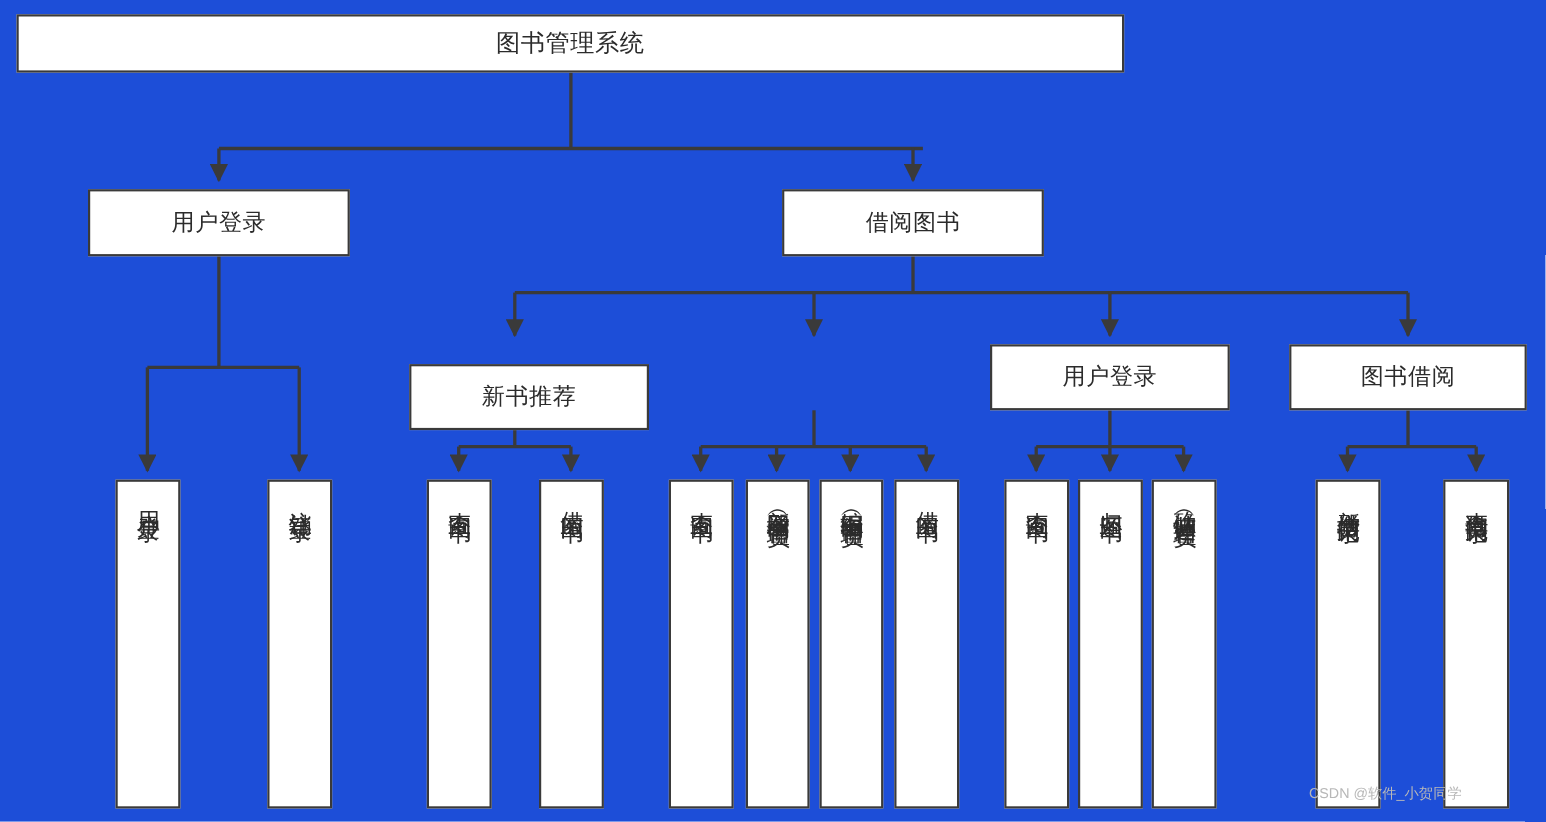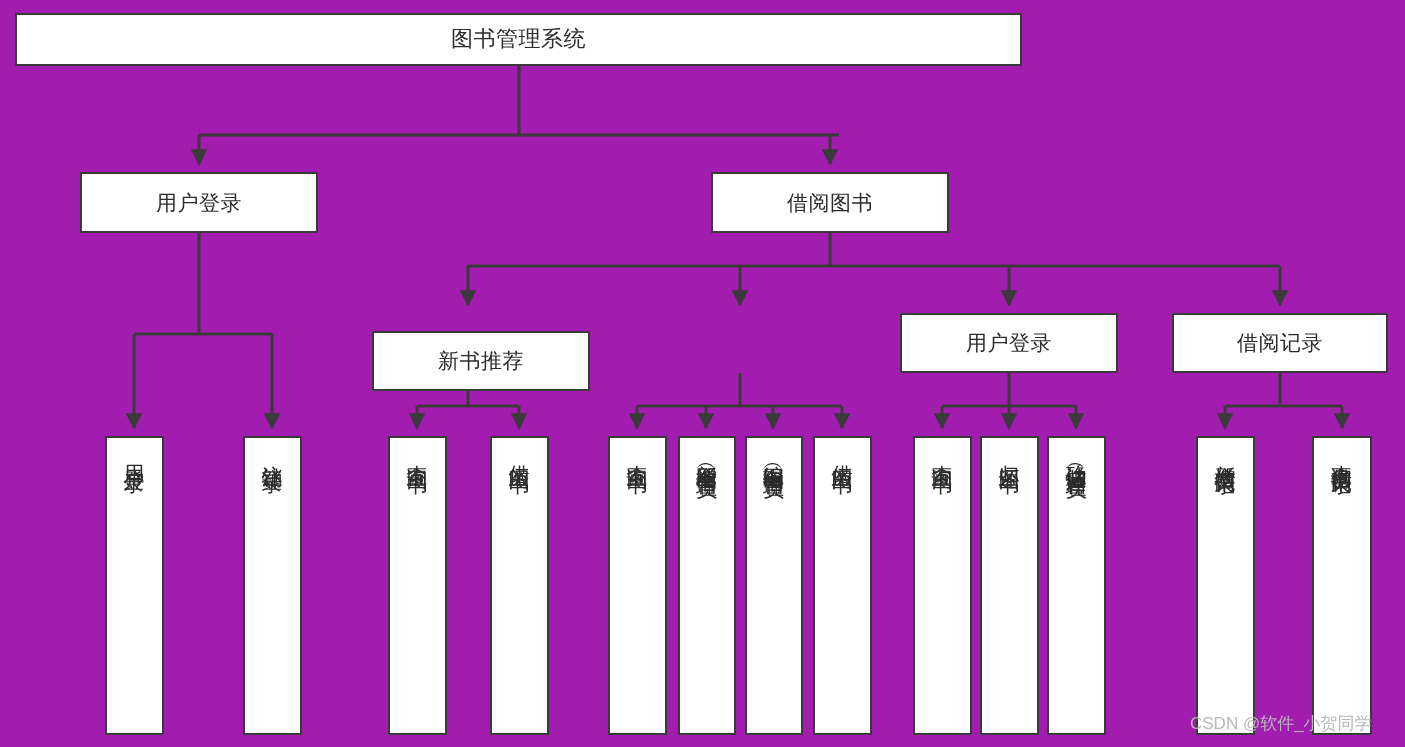--- a/index.html
+++ b/index.html
@@ -7,21 +7,21 @@
     padding: 0;
     background: #ffffff;
   }
   body {
     font-family: "Liberation Sans", "DejaVu Sans", sans-serif;
   }
   #canvas {
     position: relative;
     width: 1405px;
     height: 747px;
-    background: #a21caf;
+    background: #1d4ed8;
     overflow: hidden;
   }
   #connectors {
     position: absolute;
     left: 0;
     top: 0;
     width: 1405px;
     height: 747px;
     pointer-events: none;
   }
@@ -63,21 +63,21 @@
     line-height: 1;
     height: auto;
     max-height: 100%;
   }
   .node.vert.tall .label {
     letter-spacing: 2px;
   }
   #watermark {
     position: absolute;
     color: #b8b8b8;
-    font-size: 17px;
+    font-size: 13px;
     white-space: nowrap;
     z-index: 5;
     left: 1190px;
     top: 712px;
   }
 </style>
 </head>
 <body>
 
 <div id="canvas">
@@ -143,21 +143,21 @@
     <span class="label">借阅图书</span>
   </div>
 
   <div class="node horiz" style="left:372px; top:313px; width:218px; height:60px;margin-top:18px;">
     <span class="label">新书推荐</span>
   </div>
   <div class="node horiz" style="left:900px; top:313px; width:218px; height:60px;">
     <span class="label">用户登录</span>
   </div>
   <div class="node horiz" style="left:1172px; top:313px; width:216px; height:60px;">
-    <span class="label">借阅记录</span>
+    <span class="label">图书借阅</span>
   </div>
 
   <div class="node vert" style="left:105px; top:436px; width:59px; height:299px;">
     <span class="label">用户登录</span>
   </div>
   <div class="node vert" style="left:243px; top:436px; width:59px; height:299px;">
     <span class="label">注销登录</span>
   </div>
 
   <div class="node vert" style="left:388px; top:436px; width:59px; height:299px;">

